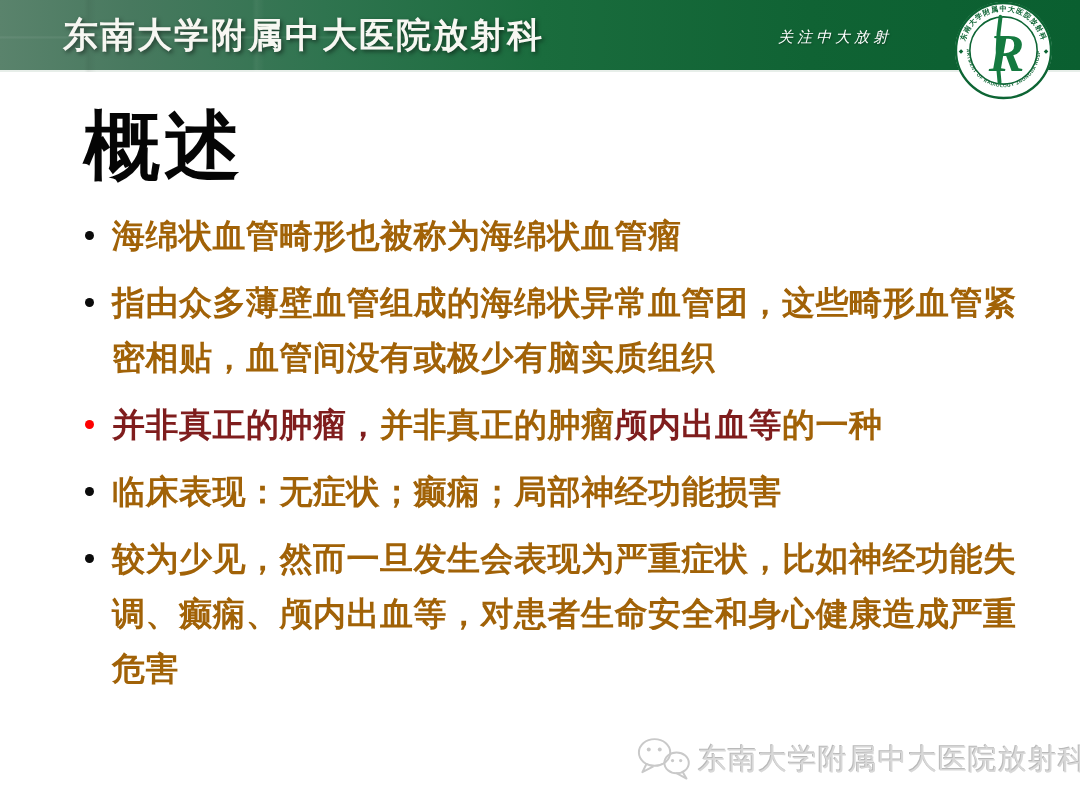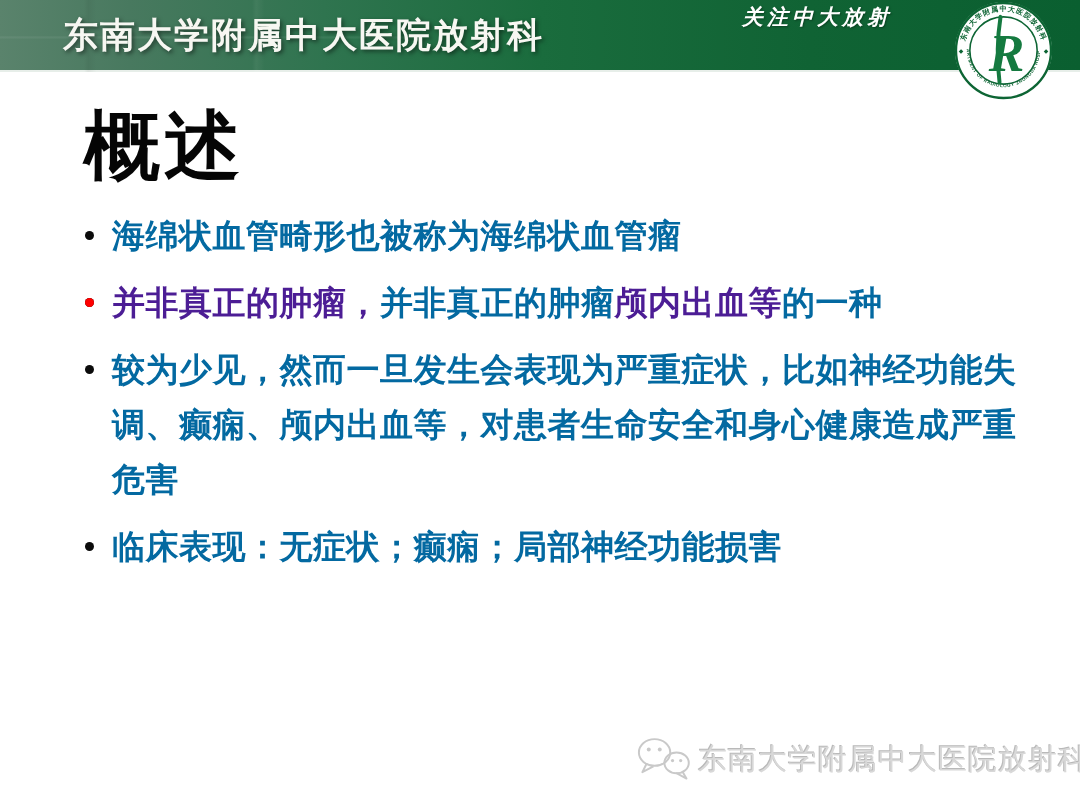--- a/index.html
+++ b/index.html
@@ -32,26 +32,26 @@
     line-height:72px;
     font-family:"Liberation Serif", serif;
     font-weight:700;
     font-size:35px;
     letter-spacing:2px;
     color:#f7f7f2;
     text-shadow:2px 2px 4px rgba(0,0,0,.5);
     white-space:nowrap;
   }
   .slogan {
-    position:absolute; right:188px; top:3px;
+    position:absolute; right:188px; top:28px;
     color:#ffffff;
     font-family:"Liberation Serif", serif;
     font-style:italic;
-    font-weight:700;
-    font-size:21px;
+    font-weight:400;
+    font-size:15px;
     letter-spacing:4px;
     text-shadow:1px 1px 2px rgba(0,0,0,.35);
     white-space:nowrap;
   }
   .slogan .line2 { margin-left:30px; margin-top:2px; }
 
   
   .badge {
     position:absolute; left:954px; top:1px;
     width:99px; height:99px;
@@ -82,22 +82,22 @@
     margin-bottom:12px;
     letter-spacing:0.5px;
   }
   .bullets .dot {
     position:absolute; left:7px; top:23px;
     width:9px; height:9px;
     border-radius:50%;
     background:#0b0b0b;
   }
   .bullets li.red-bullet .dot { background:#fe0000; }
-  .seg-red { color:#4c1d95; }
-  .seg-black { color:#0369a1; }
+  .seg-red { color:#7f1d1d; }
+  .seg-black { color:#a16207; }
 
   
   .footer {
     position:absolute; left:636px; top:735px;
     display:flex; align-items:center;
   }
   .footer .wechat { width:58px; height:50px; margin-right:4px; }
   .footer-label {
     font-size:29px;
     letter-spacing:1px;
@@ -141,32 +141,33 @@
 
 <h1 class="page-title">概述</h1>
 
 <ul class="bullets">
   <li>
     <span class="dot"></span>
     <span class="seg-black">海绵状血管畸形也被称为海绵状血管瘤</span>
   </li>
   <li>
     <span class="dot"></span>
+    <span class="seg-black">指由众多薄壁血管组成的海绵状异常血管团，这些畸形血管紧密相贴，血管间没有或极少有脑实质组织</span>
   </li>
   <li class="red-bullet">
     <span class="dot"></span>
     <span class="seg-red">并非真正的肿瘤，</span><span class="seg-black">并非真正的肿瘤</span><span class="seg-red">颅内出血等</span><span class="seg-black">的一种</span>
   </li>
   <li>
     <span class="dot"></span>
-    <span class="seg-black">较为少见，然而一旦发生会表现为严重症状，比如神经功能失调、癫痫、颅内出血等，对患者生命安全和身心健康造成严重危害</span>
+    <span class="seg-black">临床表现：无症状；癫痫；局部神经功能损害</span>
   </li>
   <li>
     <span class="dot"></span>
-    <span class="seg-black">临床表现：无症状；癫痫；局部神经功能损害</span>
+    <span class="seg-black">较为少见，然而一旦发生会表现为严重症状，比如神经功能失调、癫痫、颅内出血等，对患者生命安全和身心健康造成严重危害</span>
   </li>
 </ul>
 
 <div class="footer">
   <svg class="wechat" viewBox="0 0 50 42">
     <g fill="none" stroke="#c9c9c9" stroke-width="1.7">
       <ellipse cx="16" cy="14.5" rx="13.5" ry="11.5"></ellipse>
       <path d="M 9,24.5 L 5.5,31.5 L 15,26.5" stroke-linejoin="round"></path>
       <ellipse cx="35" cy="23.5" rx="10.5" ry="9"></ellipse>
       <path d="M 40,31 L 43.5,37 L 34.5,32.2" stroke-linejoin="round"></path>

